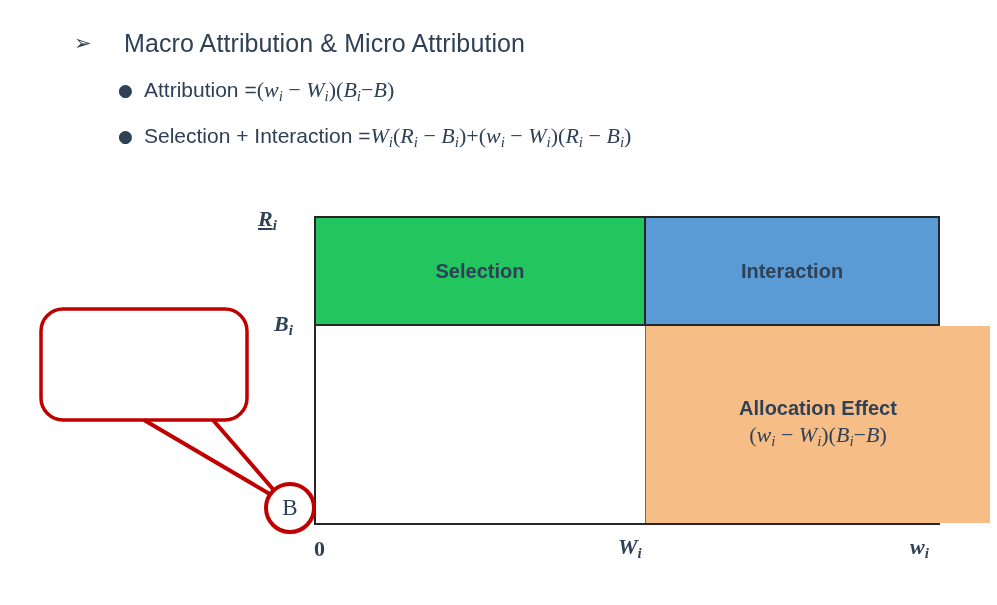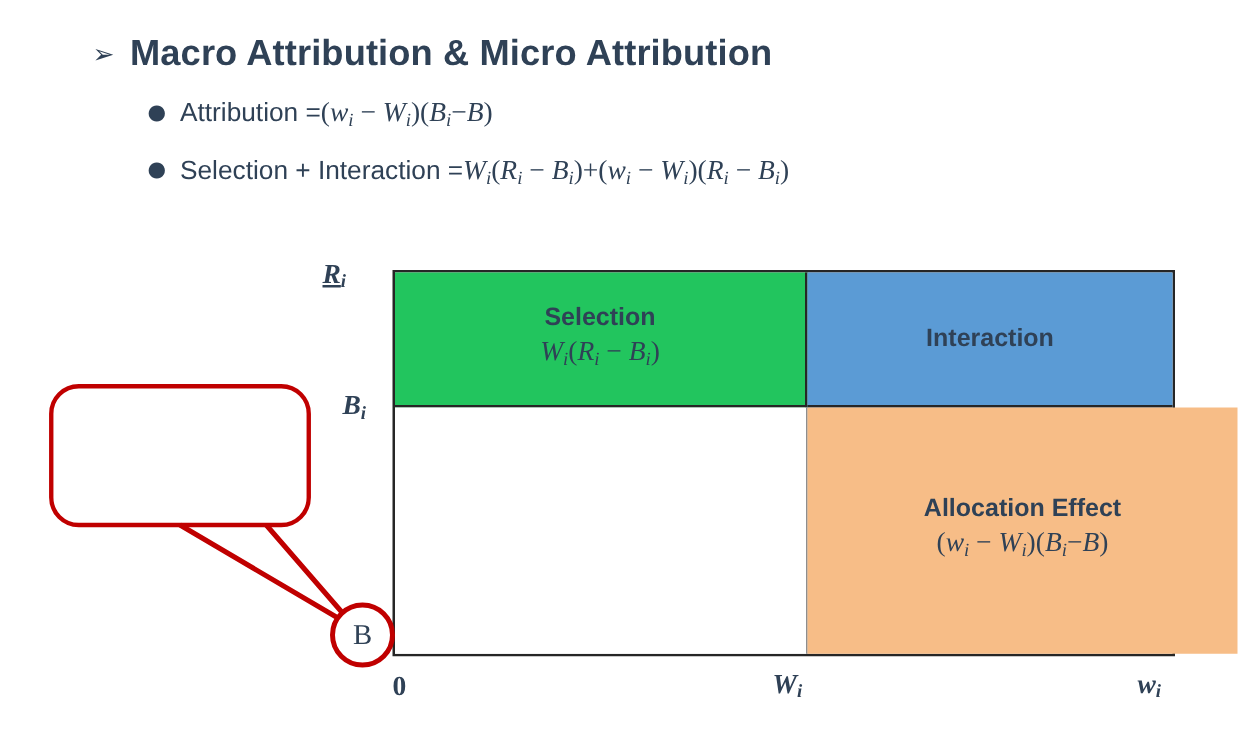--- a/index.html
+++ b/index.html
@@ -29,24 +29,25 @@
   .chev-icon {
     color: #2f4156;
     font-size: 21px;
     line-height: 30px;
     width: 30px;
     display: inline-block;
     font-family: "DejaVu Sans", sans-serif;
   }
   .heading-text {
     color: #2f4156;
-    font-size: 29px;
-    font-weight: bold;
+    font-size: 25px;
+    font-weight: normal;
     line-height: 30px;
     letter-spacing: 0.1px;
+    margin-left: 20px;
   }
 
   .bullet-row {
     position: absolute;
     display: flex;
     align-items: flex-start;
   }
   .bullet-row.r1 { left: 118px; top: 75px; }
   .bullet-row.r2 { left: 118px; top: 121px; }
   .dot-icon {
@@ -203,23 +204,20 @@
     <span class="dot-icon">●</span>
     <span class="bullet-text">
       <span>Selection + Interaction =</span><span class="mathup"><span class="mathit">W<sub class="mi">i</sub></span>(<span class="mathit">R<sub class="mi">i</sub></span> − <span class="mathit">B<sub class="mi">i</sub></span>)+(<span class="mathit">w<sub class="mi">i</sub></span> − <span class="mathit">W<sub class="mi">i</sub></span>)(<span class="mathit">R<sub class="mi">i</sub></span> − <span class="mathit">B<sub class="mi">i</sub></span>)</span>
     </span>
   </div>
 
   <div id="chart">
 
     <div class="quad" id="quad-selection">
       <div class="quad-title">Selection</div>
-      <div class="quad-formula">
-        <span class="mathup"><span class="mathit">W<sub class="mi">i</sub></span>(<span class="mathit">R<sub class="mi">i</sub></span> − <span class="mathit">B<sub class="mi">i</sub></span>)</span>
-      </div>
     </div>
 
     <div class="quad" id="quad-interaction">
       <div class="quad-title">Interaction</div>
     </div>
 
     <div class="quad" id="quad-empty"></div>
 
     <div class="quad" id="quad-allocation">
       <div class="quad-title">Allocation Effect</div>

